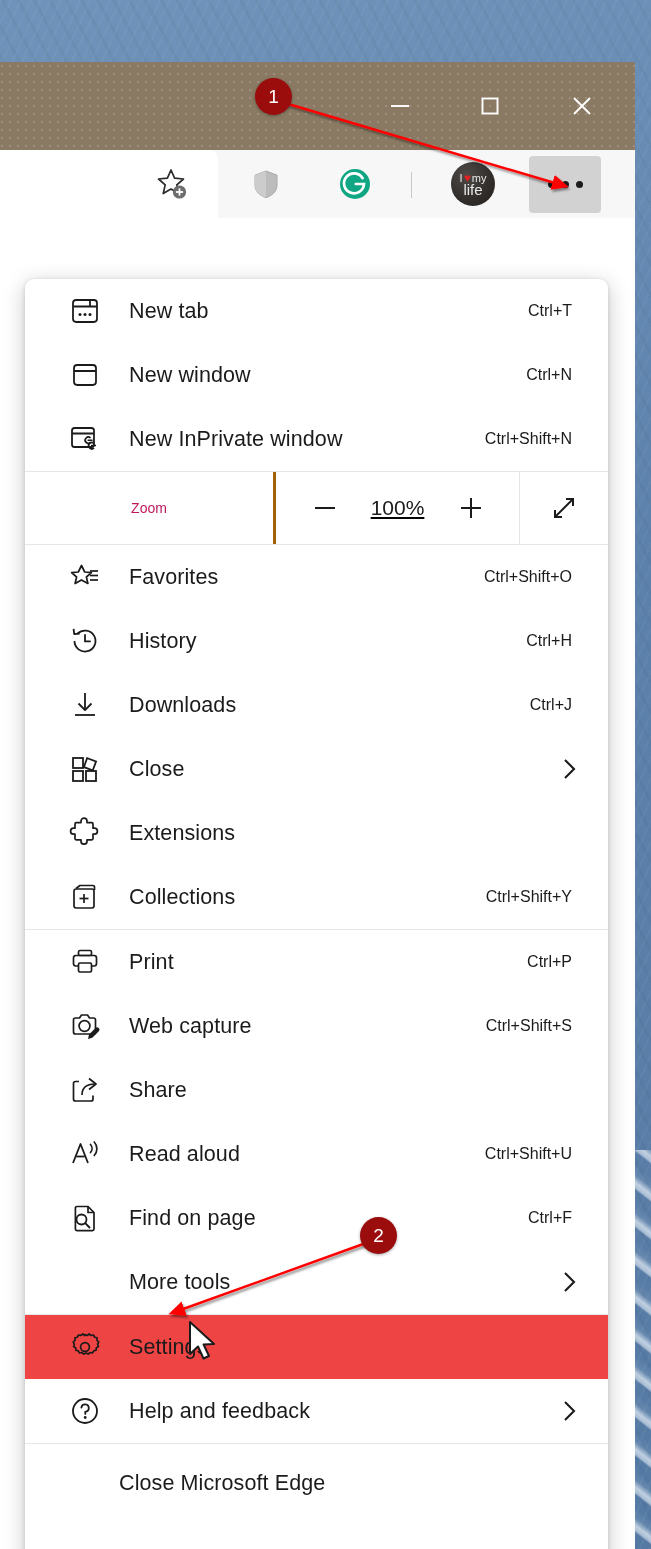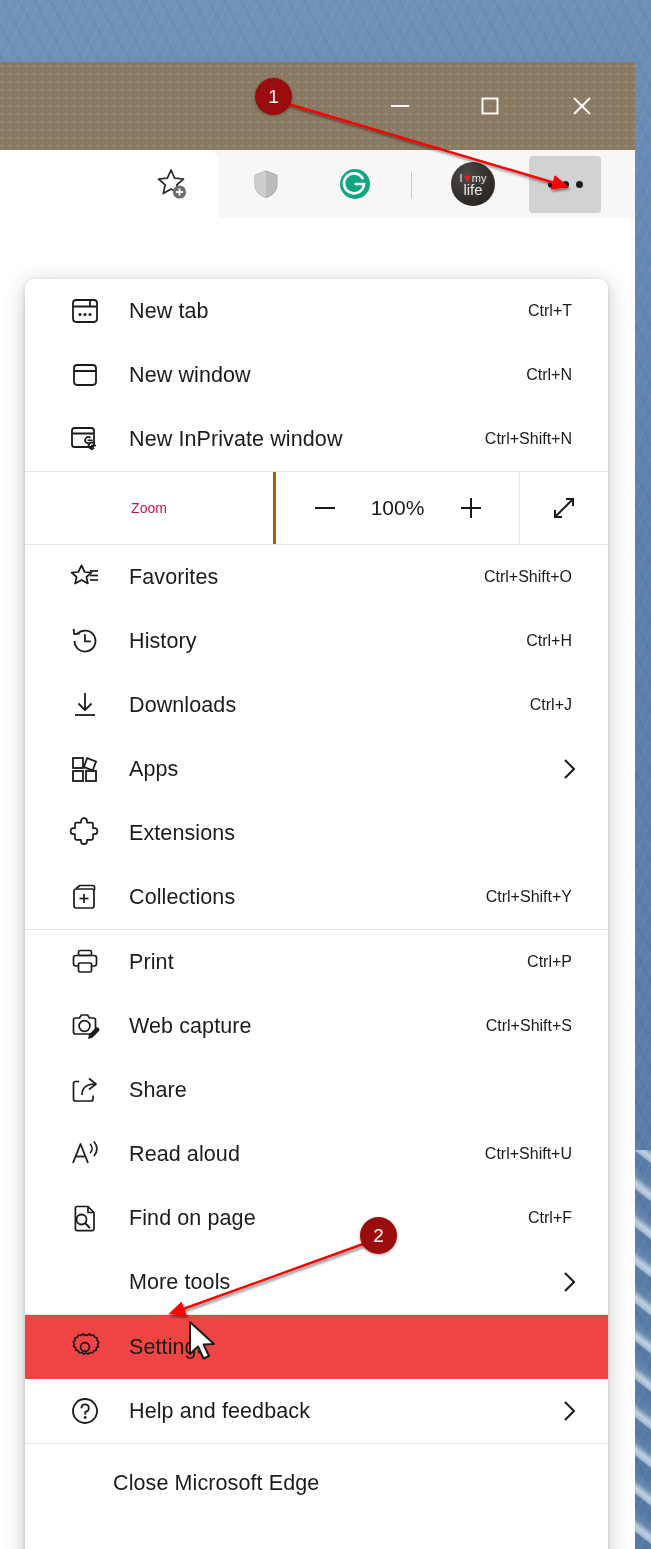--- a/index.html
+++ b/index.html
@@ -155,36 +155,37 @@
     width: 251px; min-width: 251px;
     display: flex; align-items: center; justify-content: center;
     font-size: 14px; color: #be185d;
     border-right: 3px solid #a16207;
   }
   #zoom-controls {
     flex: 1;
     display: flex; align-items: center; justify-content: center;
     gap: 20px;
     border-right: 1px solid #e6e6e6;
+    text-decoration: underline;
   }
   #zoom-value { font-size: 21px; color: #1b1b1b; min-width: 66px; text-align: center; }
   .zoom-btn {
     width: 40px; height: 40px;
     display: flex; align-items: center; justify-content: center;
     color: #1b1b1b;
   }
   #fullscreen-cell {
     width: 88px; min-width: 88px;
     display: flex; align-items: center; justify-content: center;
     color: #1b1b1b;
   }
   #close-edge-row {
     display: flex; align-items: center; height: 78px;
   }
-  #close-edge-row .mi-label { padding-left: 88px; }
+  #close-edge-row .mi-label { padding-left: 88px; margin-left: 6px; }
 
   
   .badge {
     position: absolute;
     width: 37px; height: 37px; border-radius: 50%;
     background: #9b0d0d;
     color: #ffffff;
     font-size: 19px;
     display: flex; align-items: center; justify-content: center;
     box-shadow: 0 1px 3px rgba(0,0,0,0.35);
@@ -382,21 +383,21 @@
 
     <div class="menu-row">
       <span class="mi-icon">
         <svg width="34" height="34" viewBox="0 0 34 34">
           <rect x="5" y="6" width="10" height="10" fill="none" stroke="#1b1b1b" stroke-width="1.8"></rect>
           <rect x="5" y="19" width="10" height="10" fill="none" stroke="#1b1b1b" stroke-width="1.8"></rect>
           <rect x="18" y="19" width="10" height="10" fill="none" stroke="#1b1b1b" stroke-width="1.8"></rect>
           <rect x="17.3" y="7.5" width="9.5" height="9.5" fill="none" stroke="#1b1b1b" stroke-width="1.8" transform="rotate(20 22 12)"></rect>
         </svg>
       </span>
-      <span class="mi-label">Apps</span>
+      <span class="mi-label">Close</span>
       <span class="mi-chevron">
         <svg width="22" height="28" viewBox="0 0 22 28">
             <polyline points="7,5 16,14 7,23" fill="none" stroke="#1b1b1b" stroke-width="2.1" stroke-linejoin="miter"></polyline>
           </svg>
       </span>
     </div>
 
     <div class="menu-row">
       <span class="mi-icon">
         <svg width="34" height="34" viewBox="0 0 34 34">

